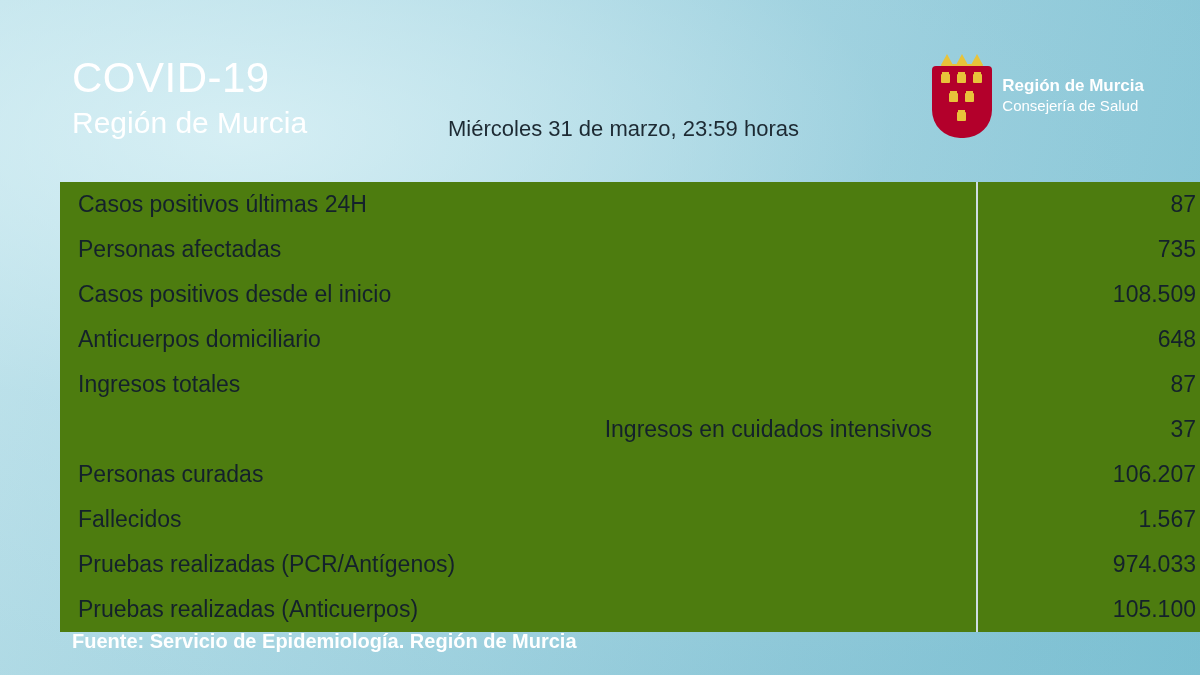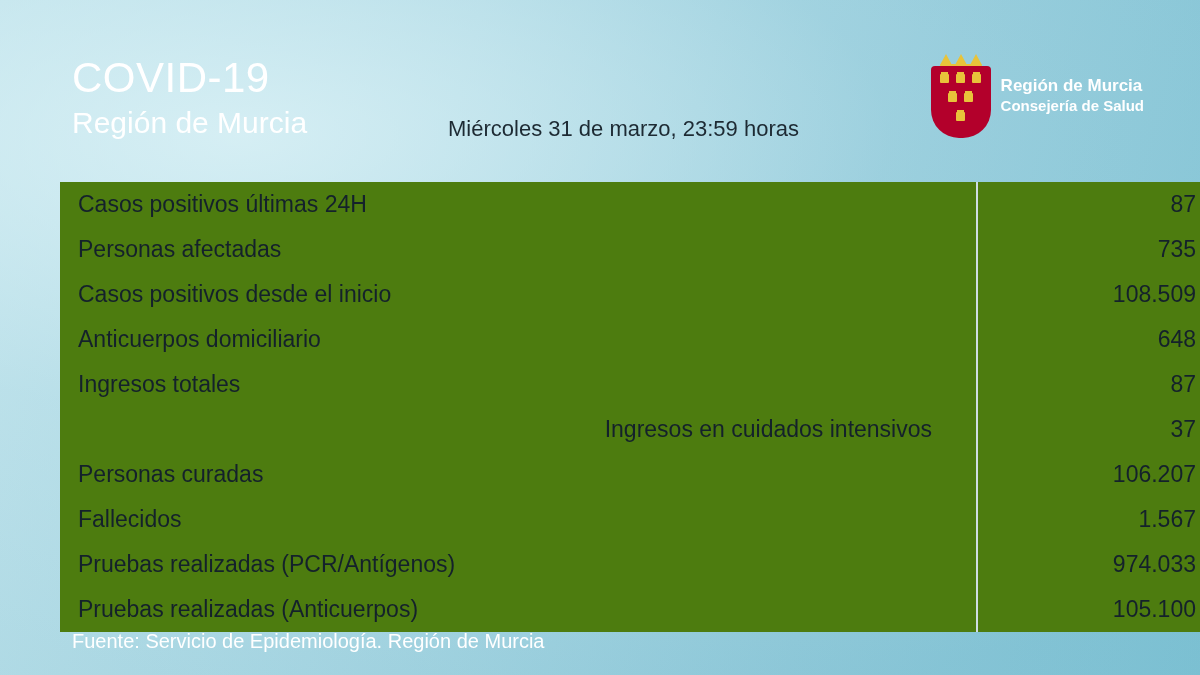--- a/index.html
+++ b/index.html
@@ -143,21 +143,21 @@
     color: #ffffff;
     line-height: 1.22;
   }
   .logo-line1 {
     font-size: 17px;
     font-weight: 700;
     white-space: nowrap;
   }
   .logo-line2 {
     font-size: 15px;
-    font-weight: 700;
+    font-weight: 400;
     white-space: nowrap;
   }
 
   
   .table {
     position: absolute;
     left: 60px;
     top: 150px;
     width: 1080px;
     border-collapse: collapse;
@@ -194,20 +194,21 @@
     border-left: 2px solid #cfdde3;
   }
 
   
   .footer {
     position: absolute;
     left: 72px;
     bottom: 22px;
     font-size: 20px;
     color: #ffffff;
+    font-weight: bold;
   }
 </style>
 </head>
 <body>
 
 <div class="bg-overlay"></div>
 
 <div class="sheet">
 
   <div class="header">

